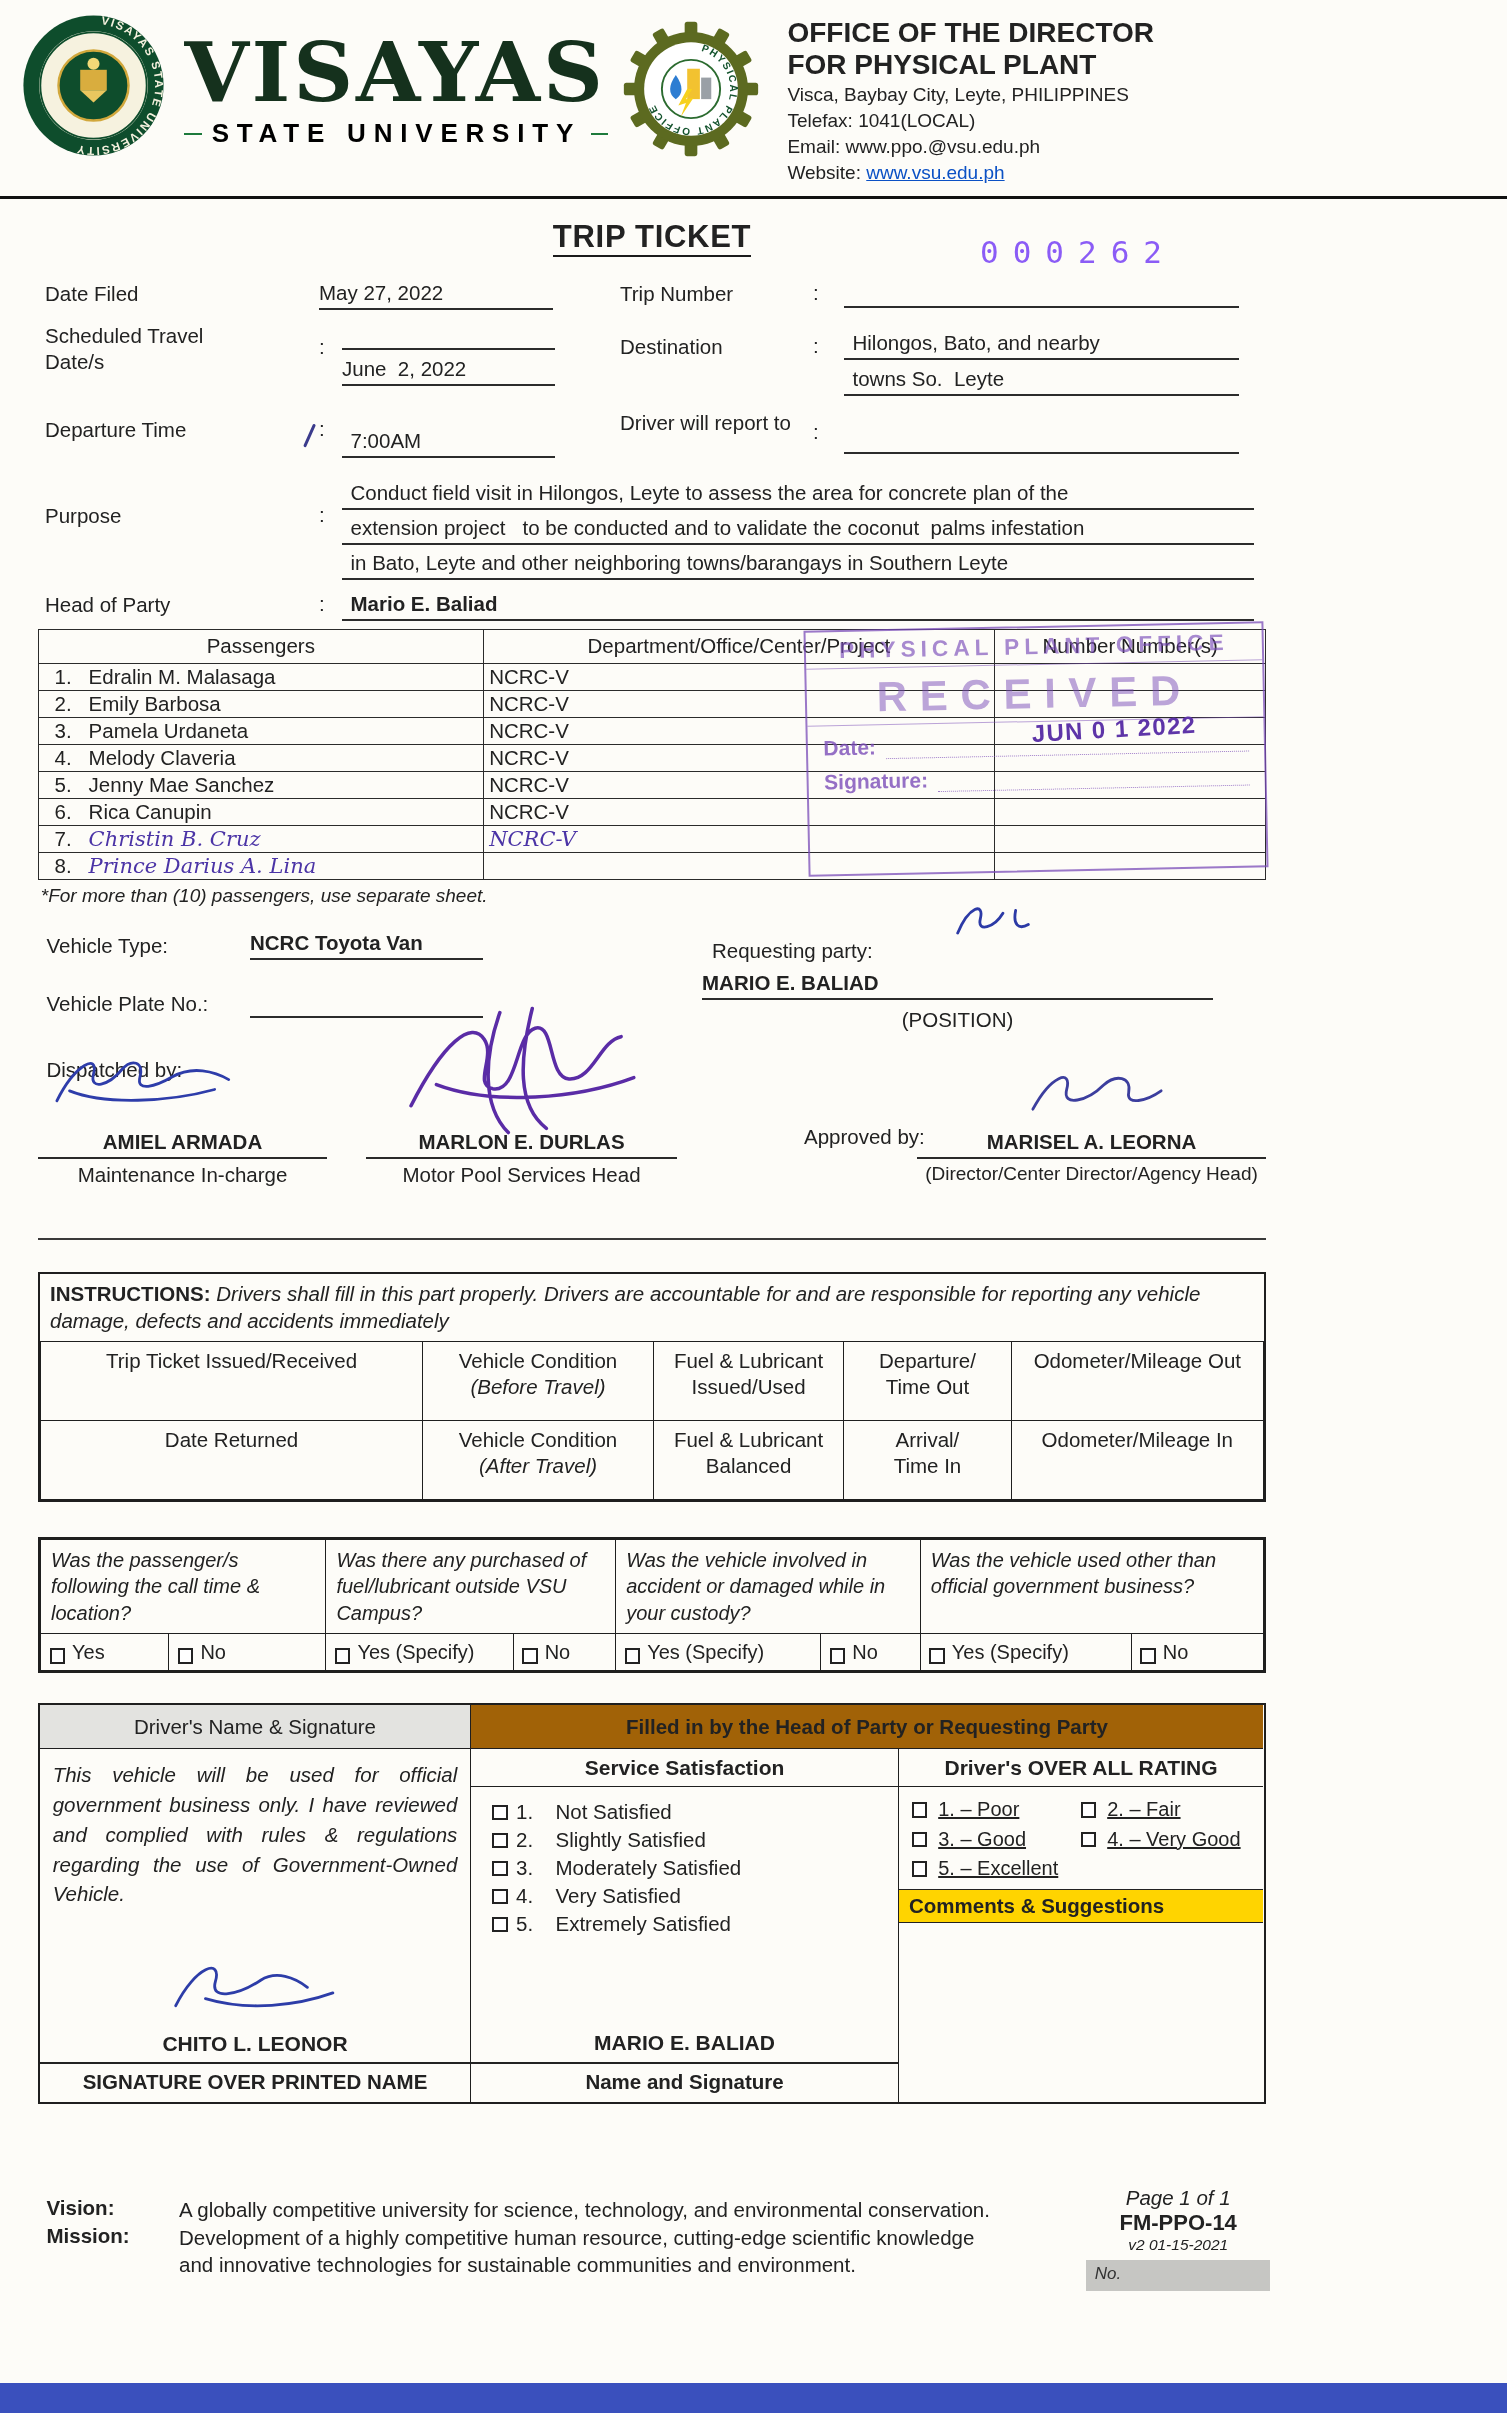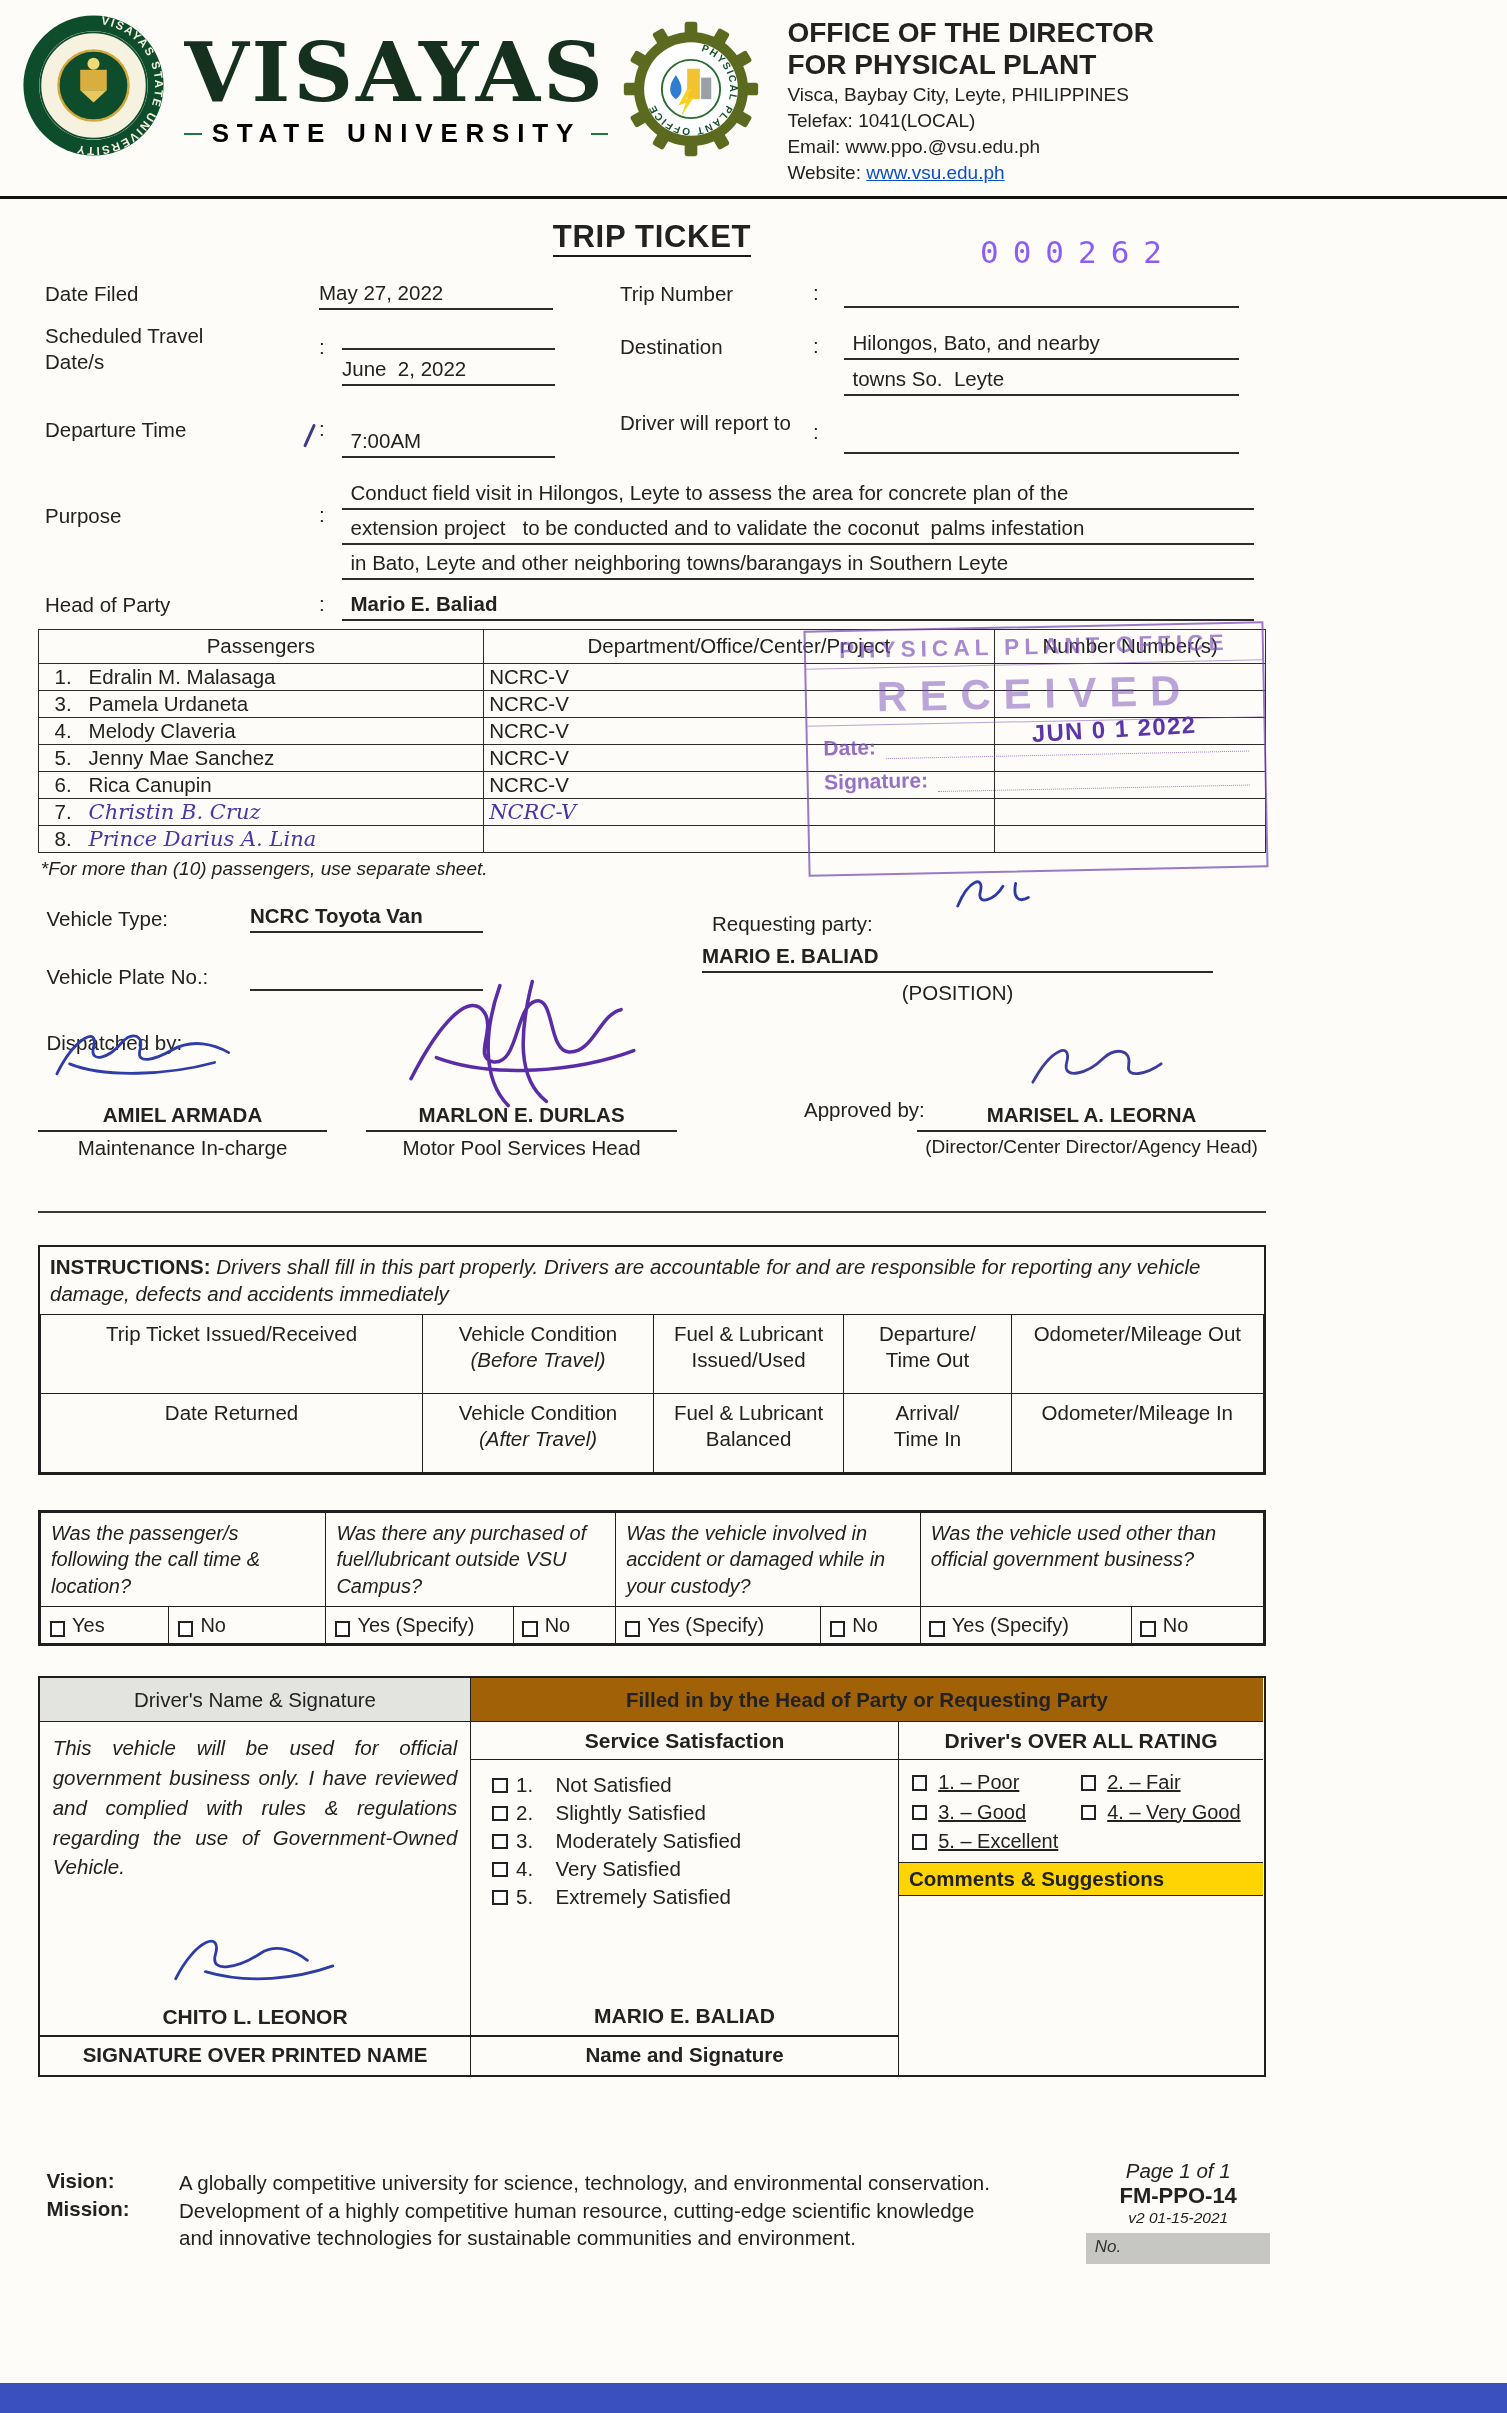--- a/index.html
+++ b/index.html
@@ -237,20 +237,25 @@
           <th>Passengers</th>
           <th>Department/Office/Center/Project</th>
           <th>Number Number(s)</th>
         </tr>
         <tr>
           <td><span class="rn">1.</span><span>Edralin M. Malasaga</span></td>
           <td><span>NCRC-V</span></td>
           <td><span></span></td>
         </tr>
         <tr>
+          <td><span class="rn">2.</span><span>Emily Barbosa</span></td>
+          <td><span>NCRC-V</span></td>
+          <td><span></span></td>
+        </tr>
+        <tr>
           <td><span class="rn">3.</span><span>Pamela Urdaneta</span></td>
           <td><span>NCRC-V</span></td>
           <td><span></span></td>
         </tr>
         <tr>
           <td><span class="rn">4.</span><span>Melody Claveria</span></td>
           <td><span>NCRC-V</span></td>
           <td><span></span></td>
         </tr>
         <tr>

